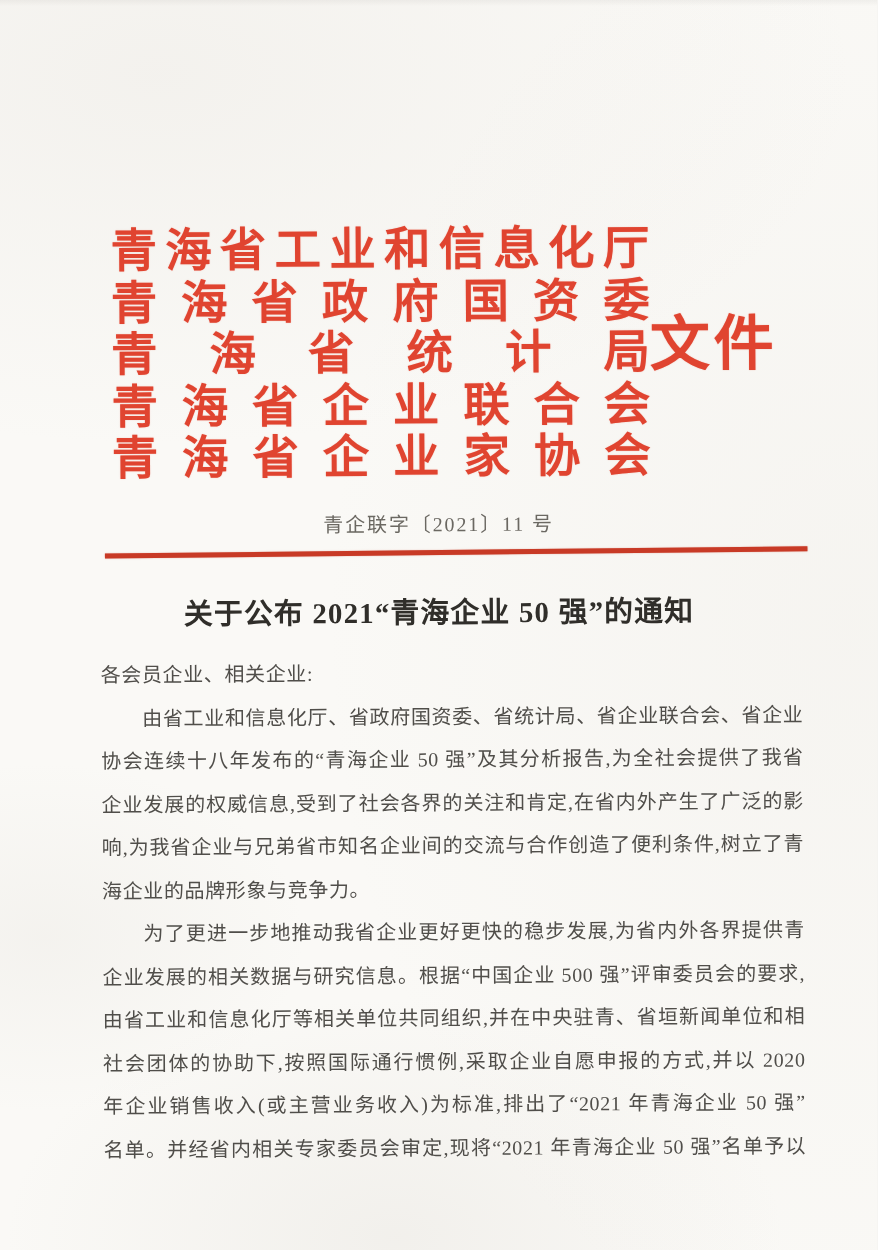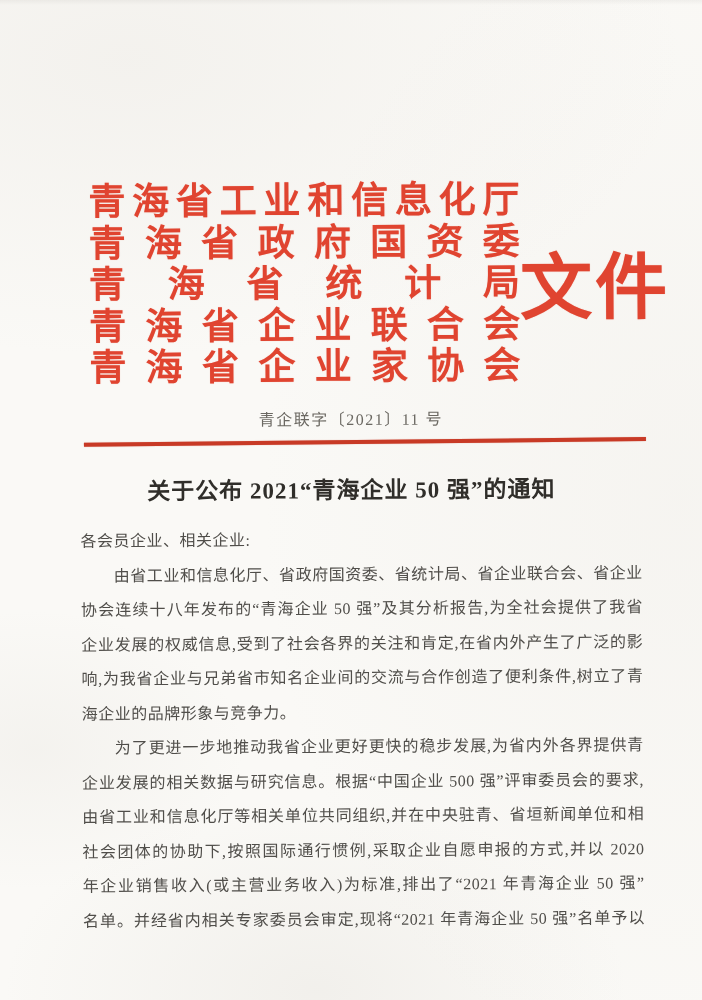--- a/index.html
+++ b/index.html
@@ -34,21 +34,21 @@
   .agencies{position:absolute;left:90px;top:180px;width:431px;}
   .agency-line{
     display:flex;justify-content:space-between;align-items:center;
     height:41.5px;font-size:37px;font-weight:700;line-height:1;
     color:var(--header-red);
     text-shadow:0 0 1px rgba(224,68,48,.35);
     white-space:nowrap;
   }
   .doc-type{
     position:absolute;left:521px;top:254px;
-    font-size:72px;font-weight:700;letter-spacing:3px;line-height:1;
+    font-size:48px;font-weight:700;letter-spacing:3px;line-height:1;
     color:var(--header-red);
     text-shadow:0 0 1px rgba(224,68,48,.4);
   }
 
   
   .ref-number{
     position:absolute;left:0;top:406px;width:702px;
     text-align:center;font-size:16px;letter-spacing:1.5px;
     color:var(--ref-ink);
   }

